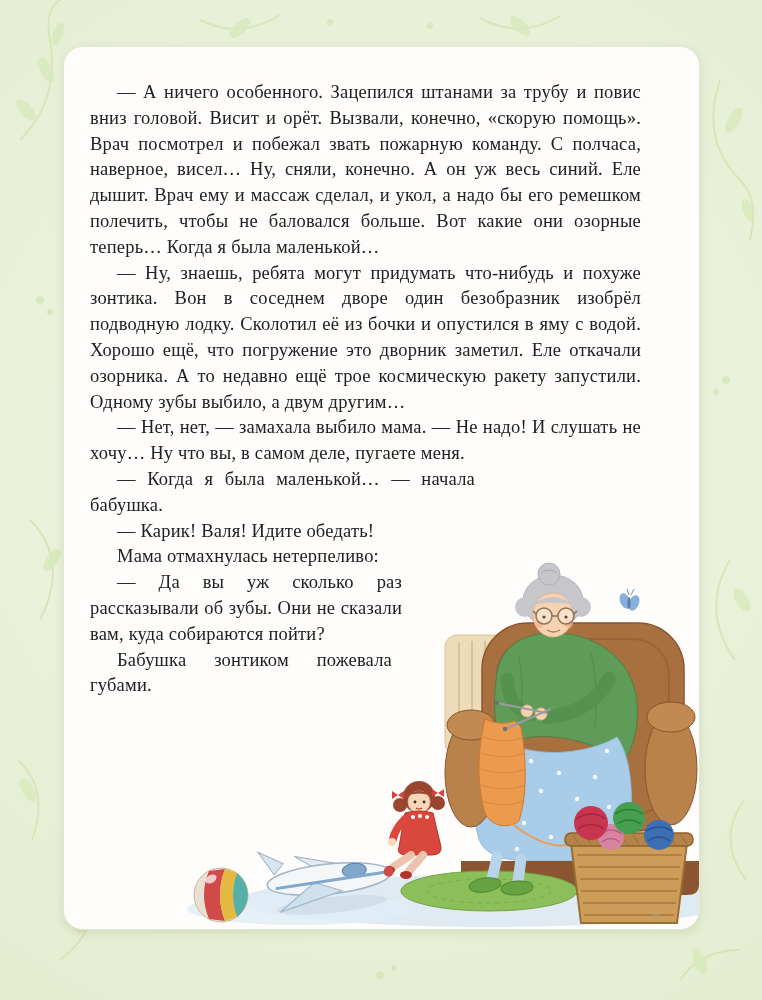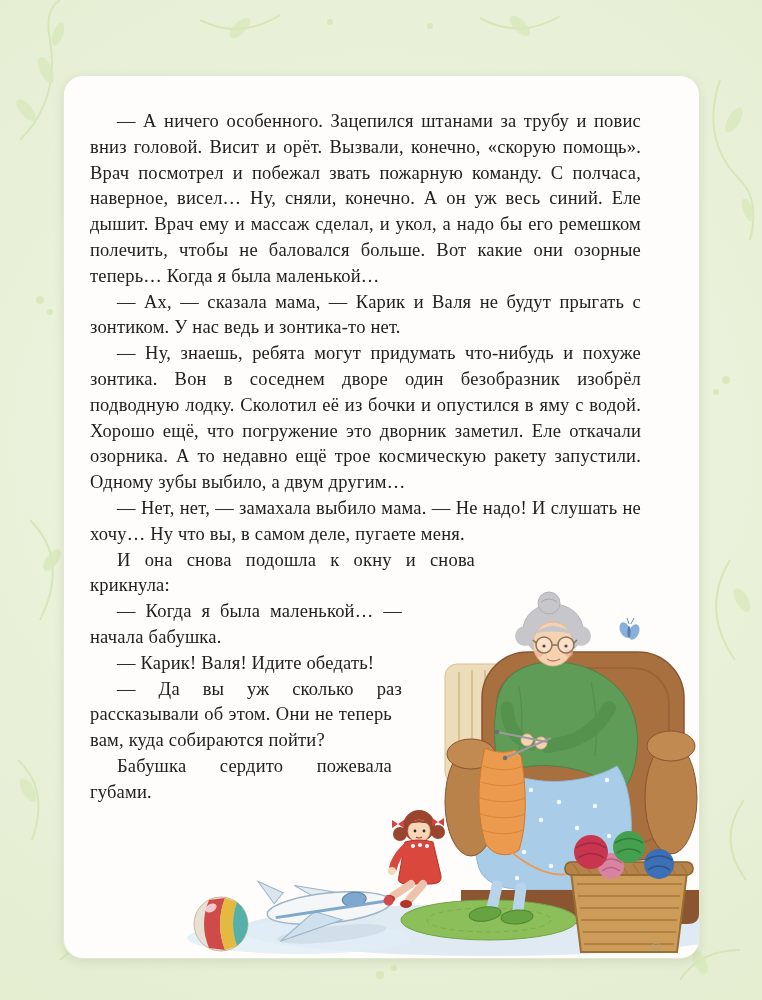--- a/index.html
+++ b/index.html
@@ -5,21 +5,21 @@
   * { box-sizing: border-box; }
   html, body { margin: 0; padding: 0; }
   body {
     width: 762px; height: 1000px;
     position: relative; overflow: hidden;
     background: radial-gradient(120% 90% at 50% 45%, #eff5e3 0%, #e7f0d6 55%, #dfe9c8 100%);
     font-family: "Liberation Serif", "DejaVu Serif", serif;
   }
   .bg-deco { position: absolute; inset: 0; }
   .page {
-    position: absolute; left: 63px; top: 75px; width: 637px; height: 884px;
+    position: absolute; left: 63px; top: 46px; width: 637px; height: 884px;
     background: #fffdfb;
     border: 1px solid #e3e8d6;
     border-radius: 20px;
     box-shadow: 0 3px 10px rgba(110,130,80,.18);
     overflow: hidden;
   }
   .text {
     margin: 33px 58px 0 26px;
     font-size: 18.5px;
     line-height: 25.8px;
@@ -75,29 +75,28 @@
       <circle cx="394" cy="968" r="3"></circle>
     <circle cx="330" cy="22" r="3"></circle>
       <circle cx="430" cy="26" r="3"></circle>
   </g>
 </svg>
 
 <div class="page">
 
   <div class="text">
     <p>— А ничего особенного. Зацепился штанами за трубу и повис вниз головой. Висит и орёт. Вызвали, конечно, «скорую помощь». Врач посмотрел и побежал звать пожарную команду. С полчаса, наверное, висел… Ну, сняли, конечно. А он уж весь синий. Еле дышит. Врач ему и массаж сделал, и укол, а надо бы его ремешком полечить, чтобы не баловался больше. Вот какие они озорные теперь… Когда я была маленькой…</p>
-    <p>— Ах, — сказала мама, — Карик и Валя не будут прыгать с зонтиком. У нас ведь и зонтика-то нет.</p>
     <p>— Ну, знаешь, ребята могут придумать что-нибудь и похуже зонтика. Вон в соседнем дворе один безобразник изобрёл подводную лодку. Сколотил её из бочки и опустился в яму с водой. Хорошо ещё, что погружение это дворник заметил. Еле откачали озорника. А то недавно ещё трое космическую ракету запустили. Одному зубы выбило, а двум другим…</p>
     <p>— Нет, нет, — замахала выбило мама. — Не надо! И слушать не хочу… Ну что вы, в самом деле, пугаете меня.</p>
     <div class="spacer"></div>
-    <p>И она снова подошла к окну и снова крикнула:</p>
     <p>— Когда я была маленькой… — начала бабушка.</p>
     <p>— Карик! Валя! Идите обедать!</p>
-    <p>— Да вы уж сколько раз рассказывали об этом. Они не теперь вам, куда собираются пойти?</p>
-    <p>Бабушка сердито пожевала губами.</p>
+    <p>Мама отмахнулась нетерпеливо:</p>
+    <p>— Да вы уж сколько раз рассказывали об зубы. Они не сказали вам, куда собираются пойти?</p>
+    <p>Бабушка зонтиком пожевала губами.</p>
   </div>
 
   <div class="illu">
     <svg width="520" height="368" viewBox="0 0 520 368">
 
       <g>
         <ellipse cx="310" cy="340" rx="250" ry="26" fill="#d9e6f1" opacity="0.85"></ellipse>
         <ellipse cx="120" cy="348" rx="112" ry="16" fill="#e2edf6" opacity="0.85"></ellipse>
       </g>
 

